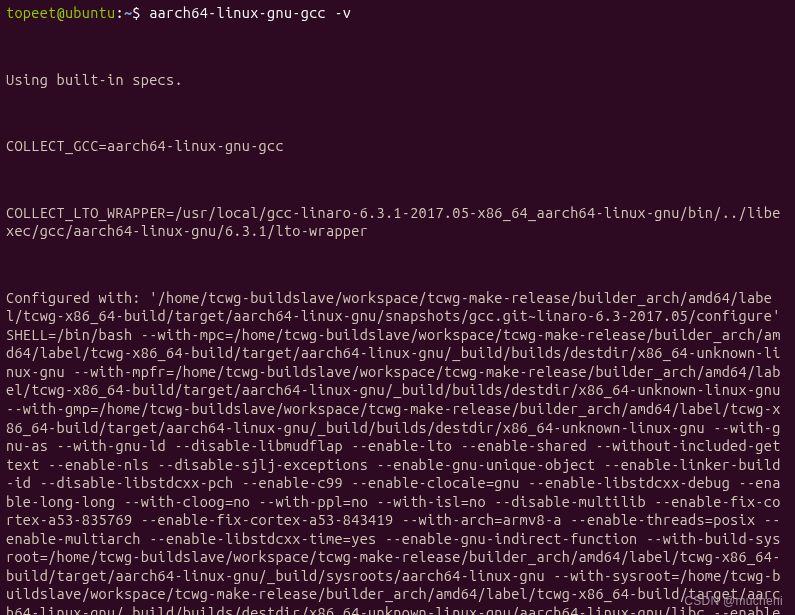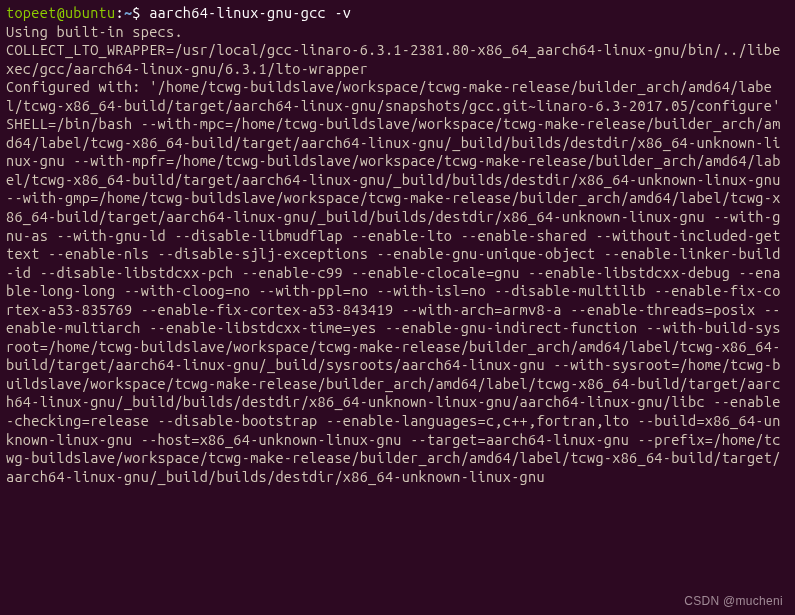--- a/index.html
+++ b/index.html
@@ -14,21 +14,21 @@
       padding: 4px 6px;
       overflow: hidden;
       word-break: break-all;
       letter-spacing: 0.3px;
     }
     .prompt-user { color: #8fce00; font-weight: normal; }
     .prompt-colon { color: #ffffff; }
     .prompt-path { color: #729fcf; font-weight: bold; }
     .prompt-dollar { color: #ffffff; }
     .cmd { color: #ffffff; text-align: center; }
-    .out { white-space: pre-wrap; }
+    .out { white-space: pre-wrap; margin-top: 48px; }
     .highlight {
       border: 2px solid #ff3030;
       display: inline-block;
       padding: 0 2px;
       margin-top: 1px;
     }
     .watermark {
       position: absolute;
       bottom: 6px;
       right: 12px;
@@ -40,17 +40,18 @@
   </style>
 </head>
 <body>
 
 <div>
   <div>
     <span class="prompt-user">topeet@ubuntu</span><span class="prompt-colon">:</span><span class="prompt-path">~</span><span class="prompt-dollar">$</span>
     <span class="cmd">aarch64-linux-gnu-gcc -v</span>
   </div>
   <div class="out">Using built-in specs.</div>
-  <div class="out">COLLECT_LTO_WRAPPER=/usr/local/gcc-linaro-6.3.1-2381.80-x86_64_aarch64-linux-gnu/bin/../libexec/gcc/aarch64-linux-gnu/6.3.1/lto-wrapper</div>
+  <div class="out">COLLECT_GCC=aarch64-linux-gnu-gcc</div>
+  <div class="out">COLLECT_LTO_WRAPPER=/usr/local/gcc-linaro-6.3.1-2017.05-x86_64_aarch64-linux-gnu/bin/../libexec/gcc/aarch64-linux-gnu/6.3.1/lto-wrapper</div>
   <div class="out">Configured with: '/home/tcwg-buildslave/workspace/tcwg-make-release/builder_arch/amd64/label/tcwg-x86_64-build/target/aarch64-linux-gnu/snapshots/gcc.git~linaro-6.3-2017.05/configure' SHELL=/bin/bash --with-mpc=/home/tcwg-buildslave/workspace/tcwg-make-release/builder_arch/amd64/label/tcwg-x86_64-build/target/aarch64-linux-gnu/_build/builds/destdir/x86_64-unknown-linux-gnu --with-mpfr=/home/tcwg-buildslave/workspace/tcwg-make-release/builder_arch/amd64/label/tcwg-x86_64-build/target/aarch64-linux-gnu/_build/builds/destdir/x86_64-unknown-linux-gnu --with-gmp=/home/tcwg-buildslave/workspace/tcwg-make-release/builder_arch/amd64/label/tcwg-x86_64-build/target/aarch64-linux-gnu/_build/builds/destdir/x86_64-unknown-linux-gnu --with-gnu-as --with-gnu-ld --disable-libmudflap --enable-lto --enable-shared --without-included-gettext --enable-nls --disable-sjlj-exceptions --enable-gnu-unique-object --enable-linker-build-id --disable-libstdcxx-pch --enable-c99 --enable-clocale=gnu --enable-libstdcxx-debug --enable-long-long --with-cloog=no --with-ppl=no --with-isl=no --disable-multilib --enable-fix-cortex-a53-835769 --enable-fix-cortex-a53-843419 --with-arch=armv8-a --enable-threads=posix --enable-multiarch --enable-libstdcxx-time=yes --enable-gnu-indirect-function --with-build-sysroot=/home/tcwg-buildslave/workspace/tcwg-make-release/builder_arch/amd64/label/tcwg-x86_64-build/target/aarch64-linux-gnu/_build/sysroots/aarch64-linux-gnu --with-sysroot=/home/tcwg-buildslave/workspace/tcwg-make-release/builder_arch/amd64/label/tcwg-x86_64-build/target/aarch64-linux-gnu/_build/builds/destdir/x86_64-unknown-linux-gnu/aarch64-linux-gnu/libc --enable-checking=release --disable-bootstrap --enable-languages=c,c++,fortran,lto --build=x86_64-unknown-linux-gnu --host=x86_64-unknown-linux-gnu --target=aarch64-linux-gnu --prefix=/home/tcwg-buildslave/workspace/tcwg-make-release/builder_arch/amd64/label/tcwg-x86_64-build/target/aarch64-linux-gnu/_build/builds/destdir/x86_64-unknown-linux-gnu</div>
 </div>
 
 <div class="watermark">CSDN @mucheni</div>
 
 </body></html>

